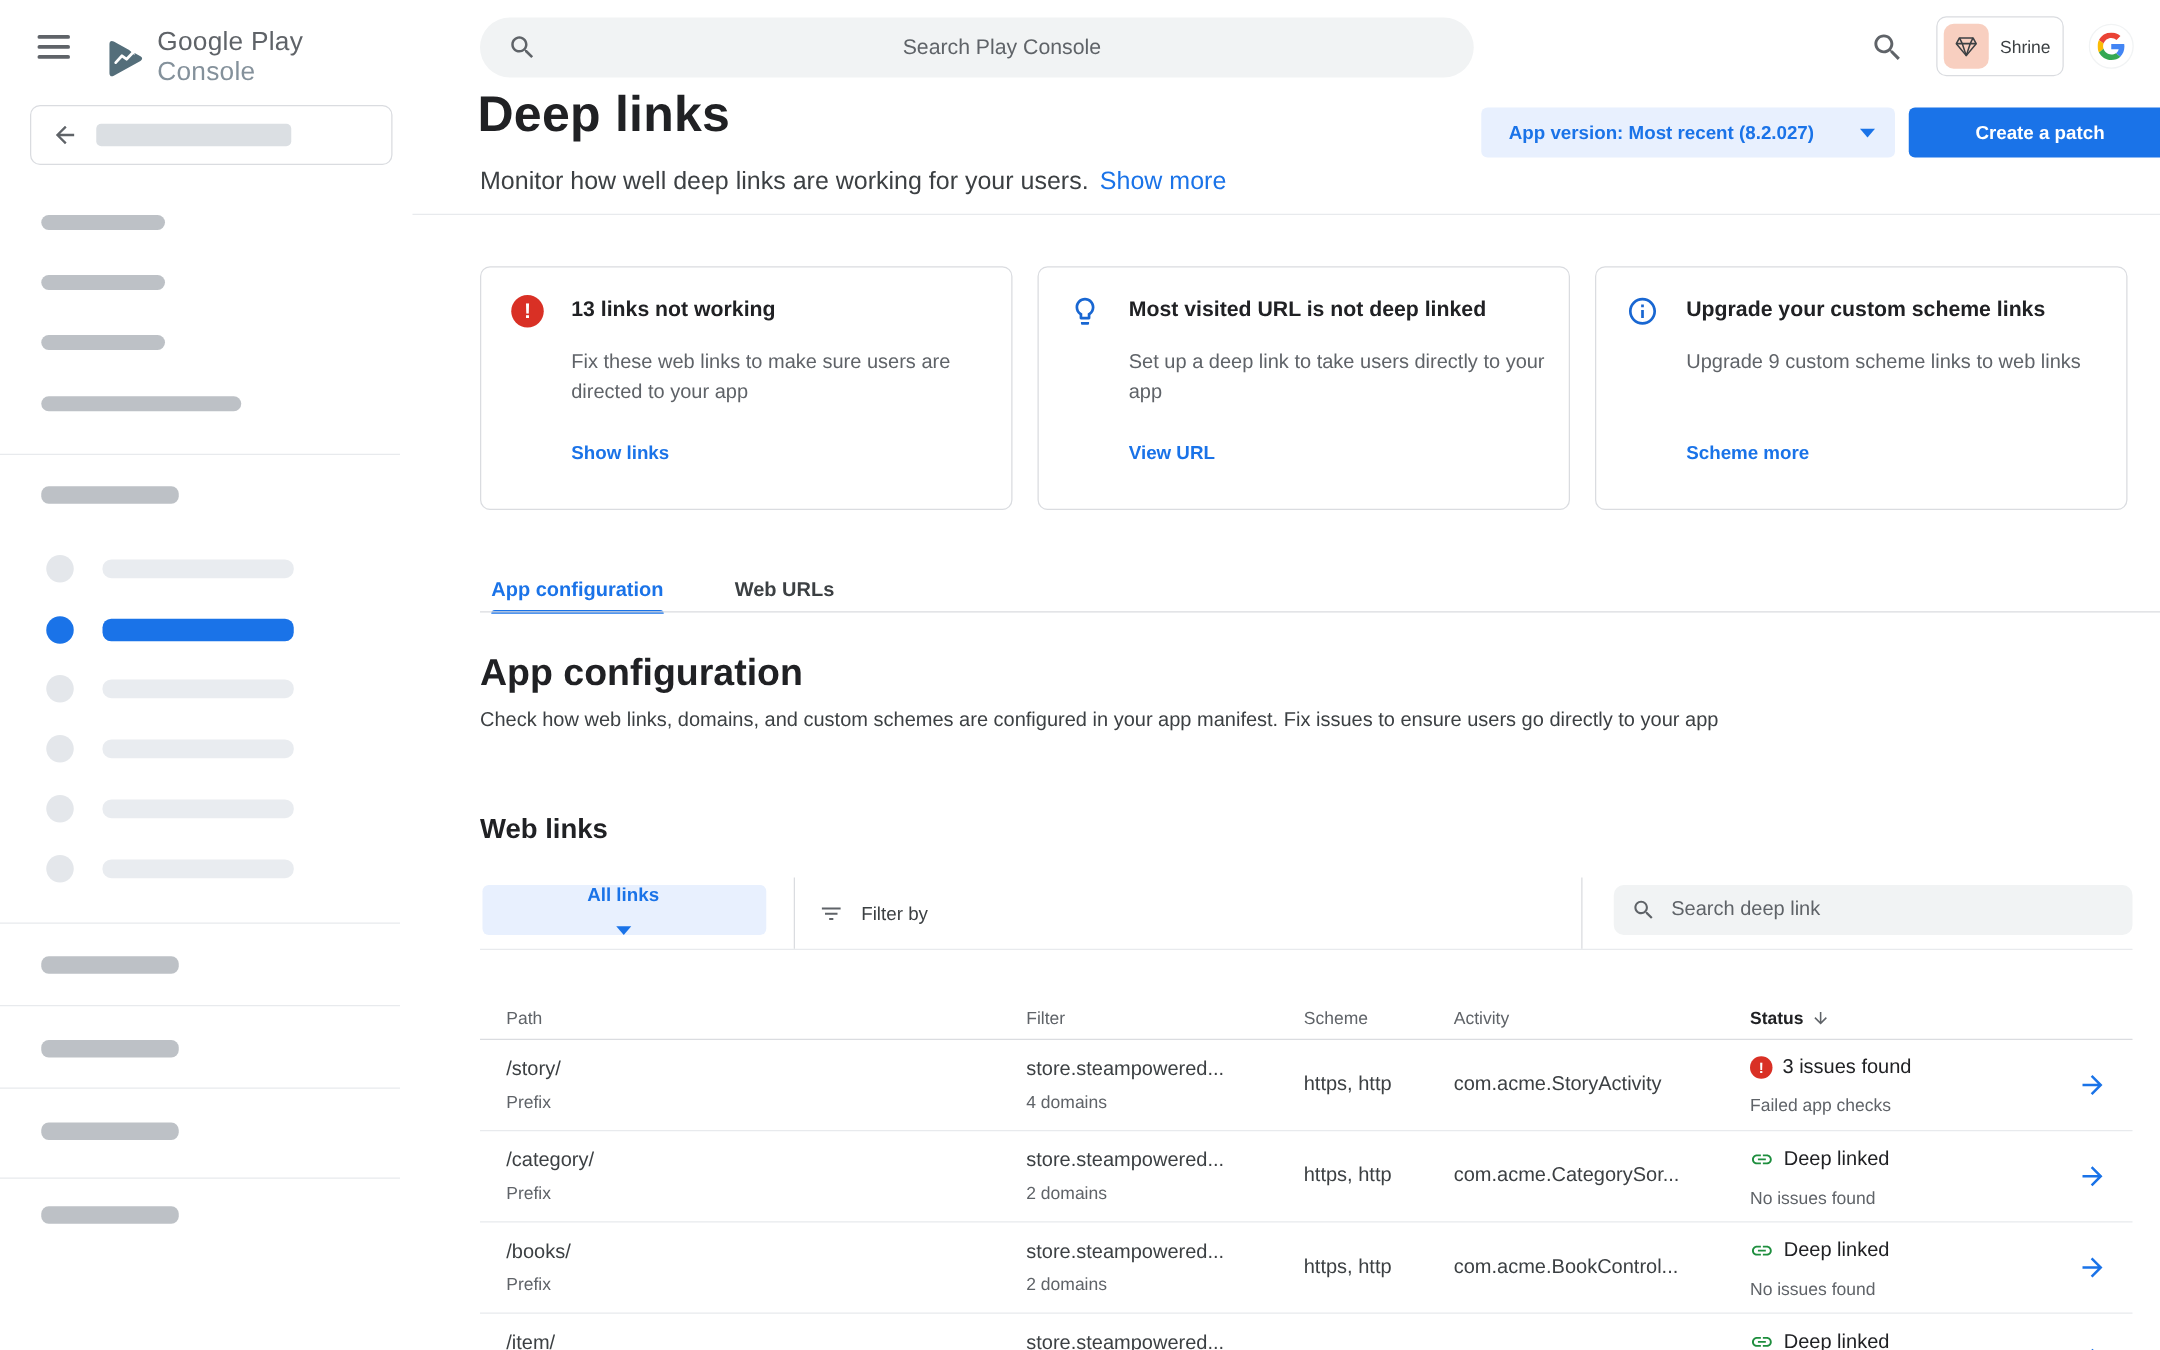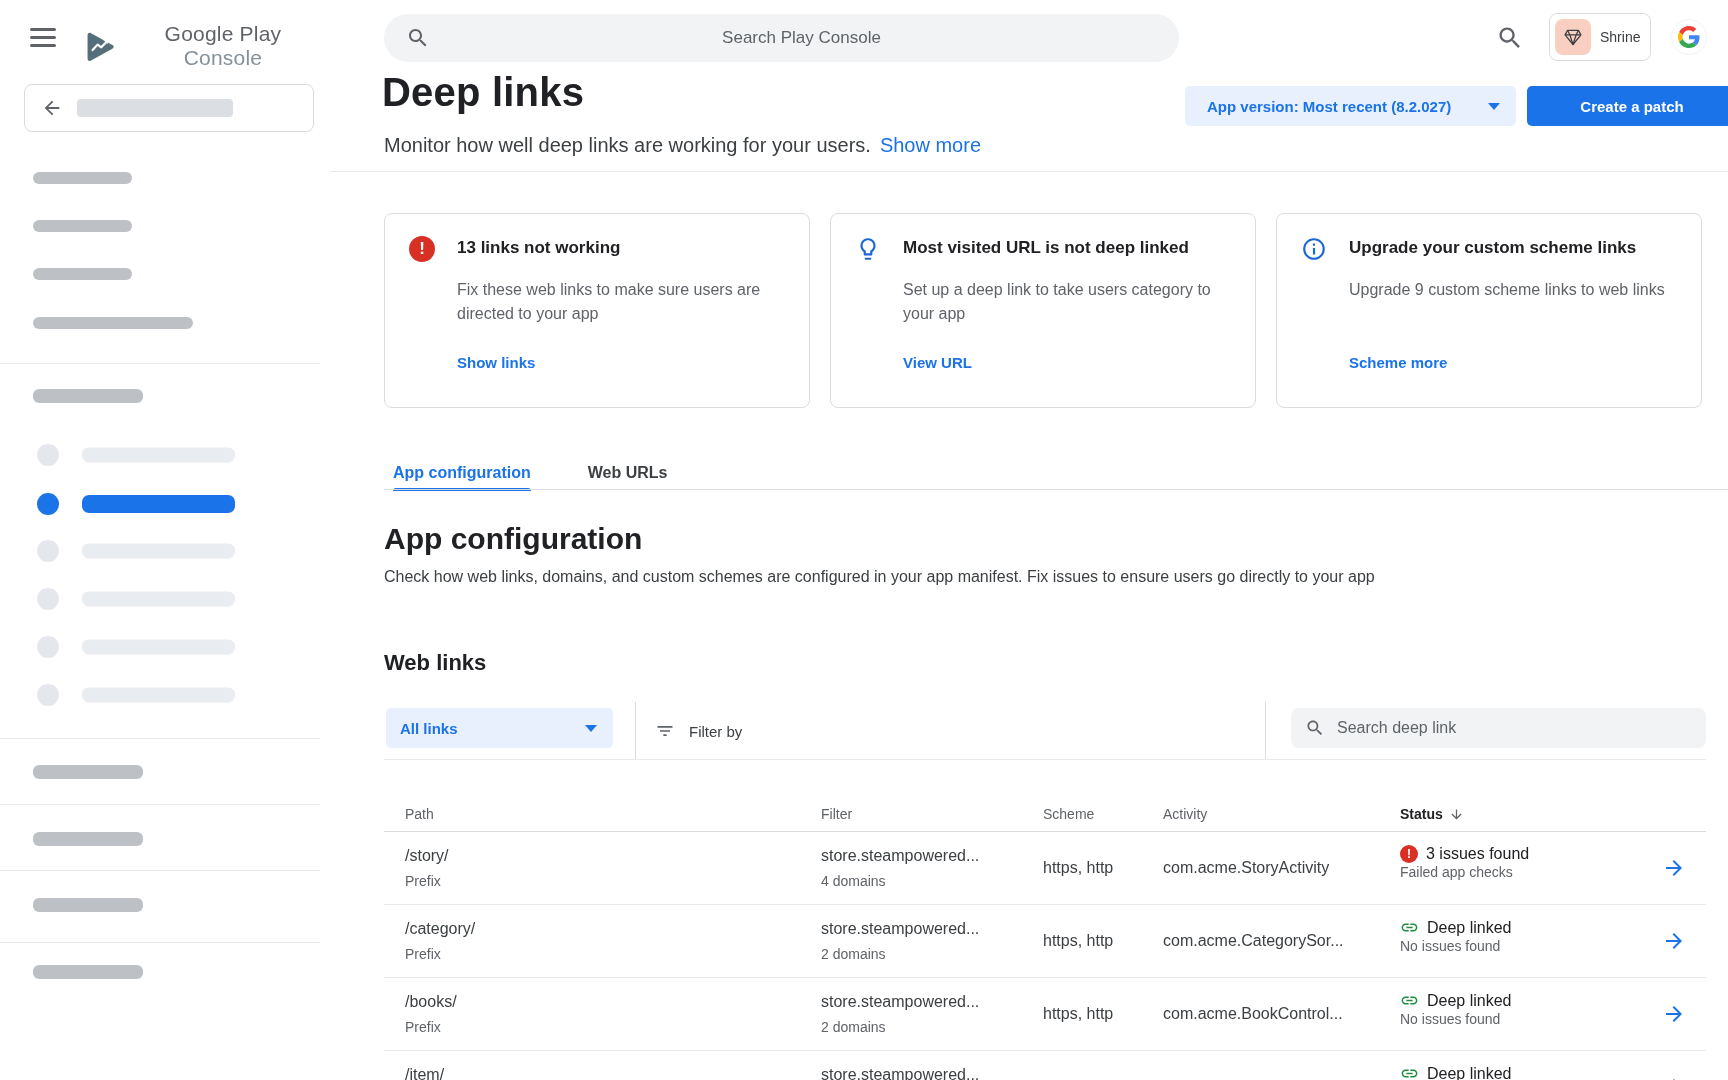--- a/index.html
+++ b/index.html
@@ -4,21 +4,21 @@
 <style>
   * { margin:0; padding:0; box-sizing:border-box; }
   html,body { width:1728px; height:1080px; overflow:hidden; background:#fff;
     font-family:"Liberation Sans", sans-serif; color:#202124; }
   .stage { position:absolute; left:0; top:0; width:1728px; height:1080px; }
 
   
   .sidebar { position:absolute; left:0; top:0; width:320px; height:1080px; background:#fff; }
   .hamburger { position:absolute; left:30px; top:28px; width:36px; height:19px; cursor:pointer; }
   .hamburger span { display:block; width:26px; height:3px; background:#5f6368; border-radius:2px; margin-bottom:5px; }
-  .logo-wrap { position:absolute; left:83px; top:22px; display:flex; align-items:center; gap:10px;text-align:center; }
+  .logo-wrap { position:absolute; left:83px; top:22px; display:flex; align-items:center; gap:10px; }
   .logo-text { font-size:21px; letter-spacing:.2px; }
   .logo-text .brand { color:#5f6368; }
   .logo-text .suffix { color:#84919b; }
   .back-box { position:absolute; left:24px; top:84px; width:290px; height:48px; border:1px solid #dadce0; border-radius:8px; display:flex; align-items:center; }
   .back-box .sk { margin-left:14px; width:156px; height:18px; background:#dbdfe3; border-radius:4px; }
   .sk-bar { position:absolute; left:33px; background:#bdc1c6; border-radius:6px; height:12px; width:99px; }
   .sk-label { position:absolute; left:33px; background:#bdc1c6; border-radius:6px; height:14px; width:110px; }
   .side-div { position:absolute; left:0; width:320px; height:1px; background:#e8eaed; }
   .nav-row { position:absolute; left:0; width:320px; height:40px; }
   .nav-row .dot { position:absolute; left:37px; top:50%; transform:translateY(-50%); width:22px; height:22px; border-radius:50%; background:#e4e7eb; }
@@ -62,21 +62,21 @@
   .tab.active::after { content:""; position:absolute; left:0; right:0; bottom:-1px; height:3px; background:#1a73e8; border-radius:3px 3px 0 0; }
   .tab.t1 { margin-left:9px; }
   .tab.t2 { margin-left:57px; }
 
   .h2 { position:absolute; left:384px; top:522px; font-size:30px; font-weight:600; color:#202124; }
   .desc { position:absolute; left:384px; top:568px; font-size:16px; color:#3c4043; }
   .h3 { position:absolute; left:384px; top:650px; font-size:22px; font-weight:600; color:#202124; }
 
   
   .toolbar { position:absolute; left:384px; top:702px; width:1322px; height:58px; border-bottom:1px solid #e8eaed; }
-  .all-links { position:absolute; left:2px; top:6px; width:227px; height:40px; background:#e8f0fe; border-radius:5px; display:flex; align-items:center; justify-content:space-between; padding:0 16px 0 14px; cursor:pointer; }
+  .all-links { position:absolute; left:2px; top:6px; width:227px; height:40px; background:#e8f0fe; border-radius:5px; display:flex; align-items:center; justify-content:space-between; padding:0 16px 0 14px; cursor:pointer;flex-direction:column; }
   .all-links .t { color:#1a73e8; font-size:15px; font-weight:600; }
   .all-links .caret { border-top-color:#1a73e8; }
   .vdiv { position:absolute; top:0; bottom:0; width:1px; background:#dadce0; }
   .filter-by { position:absolute; left:271px; top:0; height:58px; display:flex; align-items:center; gap:14px; cursor:pointer; }
   .filter-by .t { font-size:15px; color:#3c4043; }
   .dl-search { position:absolute; left:907px; top:6px; width:415px; height:40px; background:#f1f3f4; border-radius:8px; display:flex; align-items:center; padding:0 14px; gap:12px; }
   .dl-search input { flex:1; border:none; outline:none; background:transparent; font-size:16px; color:#3c4043; font-family:inherit; }
   .dl-search input::placeholder { color:#5f6368; opacity:1; }
 
   
@@ -86,21 +86,21 @@
   .thead .c1 { padding-left:21px; }
   .thead .sortcol { display:flex; align-items:center; gap:6px; font-weight:600; color:#202124; }
   .tbody-row { height:73px; border-bottom:1px solid #e8eaed; cursor:pointer; }
   .cell-2l { padding-top:15px; }
   .c1.cell-2l { padding-left:21px; }
   .main-l { font-size:16px; color:#3c4043; }
   .sub-l { margin-top:8px; font-size:14px; color:#5f6368; }
   .cell-mid { display:flex; align-items:center; font-size:16px; color:#3c4043; }
   .status-line { display:flex; align-items:center; gap:8px; font-size:16px; color:#202124; }
   .status-cell { padding-top:13px; }
-  .status-cell .sub-l { margin-top:1px; }
+  .status-cell .sub-l { margin-top:13px; }
   .mini-err { width:18px; height:18px; border-radius:50%; background:#d93025; color:#fff; font-size:12px; font-weight:700; display:flex; align-items:center; justify-content:center; flex:none; }
   .goto { display:flex; align-items:center; justify-content:flex-start; }
   .goto svg { cursor:pointer; }
 </style>
 </head>
 <body>
 
 <div class="stage">
 
   <aside class="sidebar">
@@ -220,21 +220,21 @@
     <div class="ttl">13 links not working</div>
     <div class="bd">Fix these web links to make sure users are directed to your app</div>
     <div class="lnk">Show links</div>
   </div>
 
   <div class="card" style="left:830px">
     <svg class="ic" viewBox="0 0 24 24">
         <path fill="#1967d2" d="M9 21c0 .55.45 1 1 1h4c.55 0 1-.45 1-1v-1H9v1zm3-19C8.14 2 5 5.14 5 9c0 2.38 1.19 4.47 3 5.74V17c0 .55.45 1 1 1h6c.55 0 1-.45 1-1v-2.26c1.81-1.27 3-3.36 3-5.74 0-3.86-3.14-7-7-7zm2.85 11.1-.85.6V16h-4v-2.3l-.85-.6C7.8 12.16 7 10.63 7 9c0-2.76 2.24-5 5-5s5 2.24 5 5c0 1.63-.8 3.16-2.15 4.1z"></path>
       </svg>
     <div class="ttl">Most visited URL is not deep linked</div>
-    <div class="bd">Set up a deep link to take users category to your app</div>
+    <div class="bd">Set up a deep link to take users directly to your app</div>
     <div class="lnk">View URL</div>
   </div>
 
   <div class="card" style="left:1276px">
     <svg class="ic" viewBox="0 0 24 24">
         <path fill="#1967d2" d="M11 17h2v-6h-2v6zm1-15C6.48 2 2 6.48 2 12s4.48 10 10 10 10-4.48 10-10S17.52 2 12 2zm0 18c-4.41 0-8-3.59-8-8s3.59-8 8-8 8 3.59 8 8-3.59 8-8 8zm-1-11h2V7h-2v2z"></path>
       </svg>
     <div class="ttl">Upgrade your custom scheme links</div>
     <div class="bd">Upgrade 9 custom scheme links to web links</div>
     <div class="lnk">Scheme more</div>

